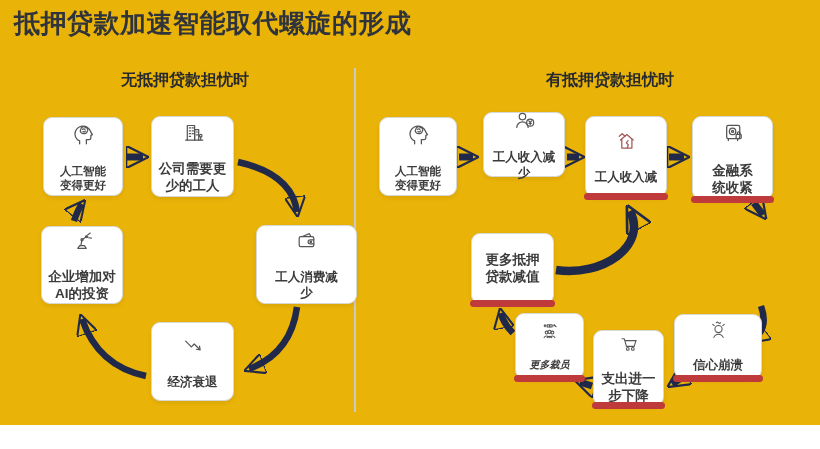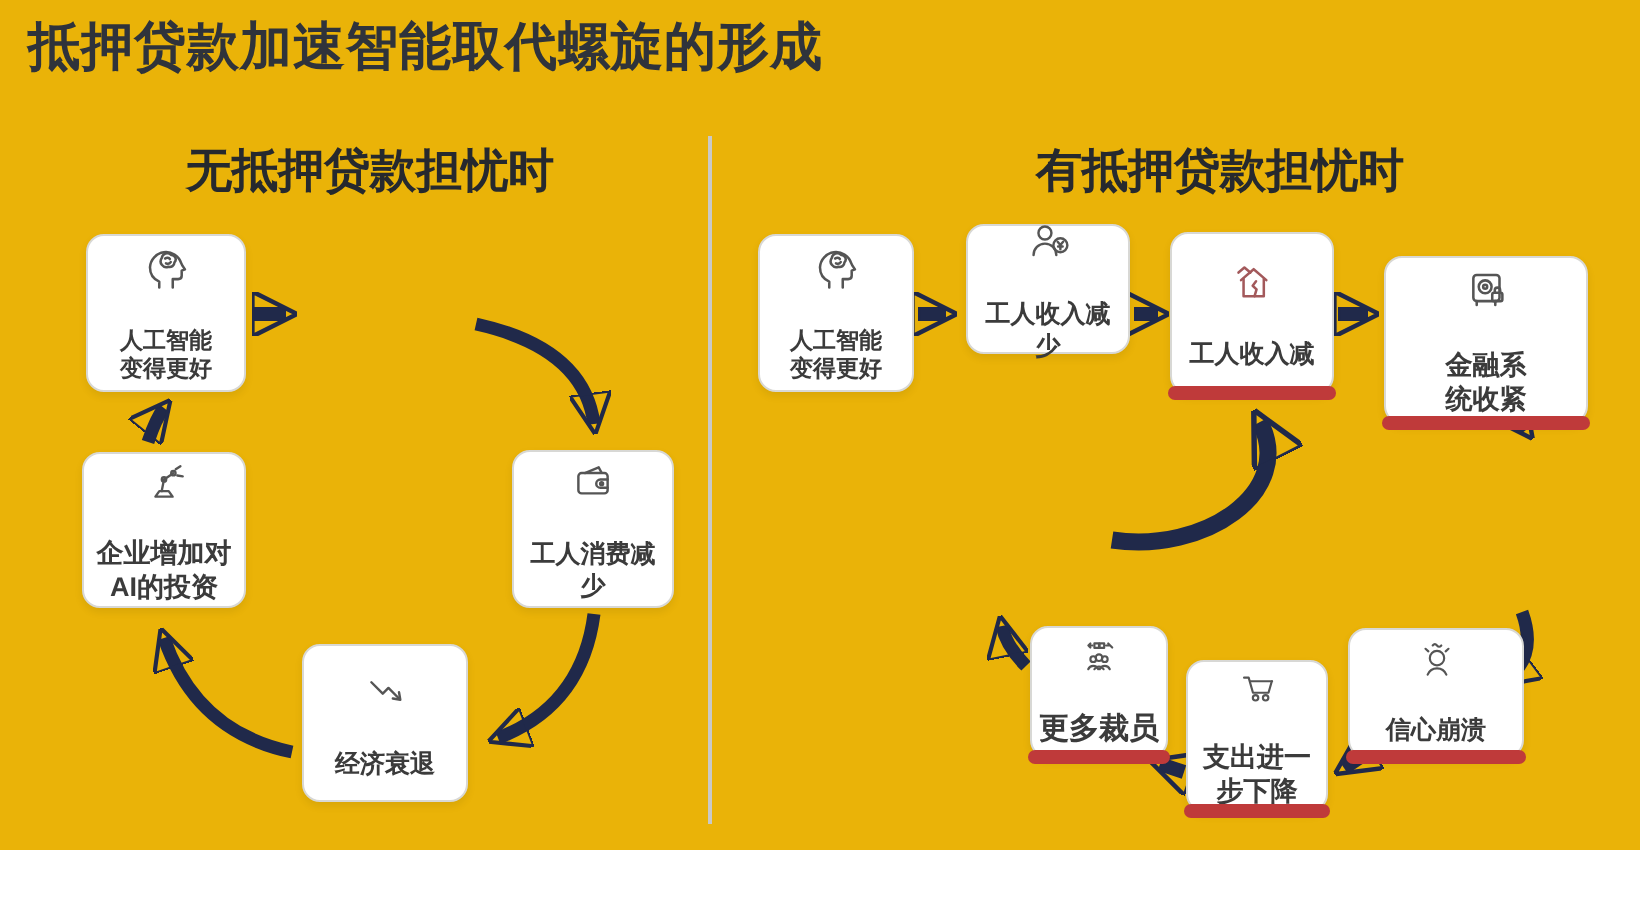--- a/index.html
+++ b/index.html
@@ -7,37 +7,37 @@
     position:relative;width:820px;height:449px;overflow:hidden;
     background:#eab308;
     font-family:"Liberation Sans","DejaVu Sans",sans-serif;
   }
   #stage .bottom-strip{position:absolute;left:0;bottom:0;width:100%;height:24px;background:#ffffff;}
   .page-title{
     position:absolute;left:14px;top:6px;font-size:26px;font-weight:700;
     color:#2f333b;letter-spacing:.5px;white-space:nowrap;
   }
   .cycle-header{
-    position:absolute;top:70px;font-size:23px;font-weight:700;color:#26292e;
+    position:absolute;top:70px;font-size:16px;font-weight:700;color:#26292e;
     width:300px;text-align:center;white-space:nowrap;
   }
   .hdr-left{left:35px;}
   .hdr-right{left:460px;font-family:Liberation Serif, serif;}
   .divider{position:absolute;left:354px;top:68px;width:1.5px;height:344px;background:#c9c9c7;}
   .node{
     position:absolute;background:#ffffff;border:1.2px solid #d8d8d5;border-radius:9px;
     box-shadow:0 2px 4px rgba(0,0,0,.08);
     display:flex;flex-direction:column;align-items:center;justify-content:center;
     gap:16px;box-sizing:border-box;padding:3px 2px;
   }
   .lbl{
     font-weight:700;color:#3b3b3b;line-height:1.22;white-space:pre-line;
     text-align:center;width:100%;
   }
-  .fs-xs .lbl{font-size:15px;}
+  .fs-xs .lbl{font-size:10px;font-style:italic;}
   .fs-s  .lbl{font-size:11.5px;}
   .fs-m  .lbl{font-size:12.5px;}
   .fs-l  .lbl{font-size:13.5px;}
   .bar{
     position:absolute;left:-2px;right:-2px;bottom:-4px;height:7px;
     background:#bf3a3a;border-radius:4px;
   }
   .ic{flex:0 0 auto;}
   .ic path,.ic rect,.ic circle,.ic polyline{
     fill:none;stroke:#555;stroke-width:1.5;stroke-linecap:round;stroke-linejoin:round;
@@ -87,22 +87,33 @@
   <div class="node fs-s" style="left:43px;top:117px;width:80px;height:79px">
     <svg class="ic" viewBox="0 0 32 32" style="width:28px;height:27px">
       <path d="M12 27v-3.5C8.5 22 6.5 18.8 6.5 15A9.5 9.5 0 0 1 25 12.5c.4 1.2 1.6 2.8 2.2 3.7l-1.9.8v3c0 1.2-.9 2-2.1 2H20V27"></path>
       <path d="M13.5 9.5a3.2 3.2 0 0 1 5.5-1.8 2.6 2.6 0 0 1 2 4.4 2.8 2.8 0 0 1-3.6 2.6 3.4 3.4 0 0 1-3.9-5.2z"></path>
       <path d="M15.5 9.8c1-.8 2.2-.6 2.8.3M16 12.6c1 .5 2.2.2 2.8-.7"></path>
     </svg>
     <div class="lbl">人工智能
 变得更好</div>
   </div>
 
-
-  <div class="node fs-m" style="left:256px;top:225px;width:81px;height:79px">
+  <div class="node fs-l" style="left:151px;top:116px;width:83px;height:81px">
+    <svg class="ic" viewBox="0 0 32 32" style="width:28px;height:26px">
+      <path d="M9 26V8h9v18"></path>
+      <path d="M11.5 11h1.5M15 11h1.5M11.5 14.5h1.5M15 14.5h1.5M11.5 18h1.5M15 18h1.5M11.5 21.5h1.5"></path>
+      <path d="M18 26V13h5v13M20 16h1.5M20 19.5h1.5"></path>
+      <circle cx="25.5" cy="20.5" r="1.6"></circle>
+      <path d="M25.5 22.3v3.7M7 26h21"></path>
+    </svg>
+    <div class="lbl">公司需要更
+少的工人</div>
+  </div>
+
+  <div class="node fs-m" style="left:256px;top:225px;width:101px;height:79px">
     <svg class="ic" viewBox="0 0 32 32" style="width:29px;height:26px">
       <path d="M11 10.5l8.5-3.5 1.8 3.3"></path>
       <rect x="7" y="10.5" width="18" height="12.5" rx="2"></rect>
       <path d="M25 14.5h-4.5a2.5 2.5 0 0 0 0 5H25"></path>
       <circle cx="21.3" cy="17" r=".9"></circle>
     </svg>
     <div class="lbl">工人消费减
 少</div>
   </div>
 
@@ -151,21 +162,21 @@
     <svg class="ic red" viewBox="0 0 32 32" style="width:30px;height:27px">
       <path d="M8 11l3.5-3 3.5 3"></path>
       <path d="M9.5 15.5l7.5-6.5 7.5 6.5"></path>
       <path d="M11 14.8V25h12V14.8"></path>
       <path d="M17.5 25l1.2-4-2.3-2.2 2-2.6"></path>
     </svg>
     <div class="lbl">工人收入减</div>
     <i class="bar"></i>
   </div>
 
-  <div class="node fs-l" style="left:692px;top:128px;width:102px;height:84px">
+  <div class="node fs-l" style="left:692px;top:116px;width:81px;height:84px">
     <svg class="ic" viewBox="0 0 32 32" style="width:28px;height:27px">
       <rect x="8.5" y="6.5" width="15.5" height="15.5" rx="2"></rect>
       <circle cx="15.5" cy="13.5" r="3.8"></circle>
         <circle cx="15.5" cy="13.5" r="1.2"></circle>
       <path d="M10.5 22v2.3M21.5 22v2.3"></path>
       <path d="M21.2 17v-1.4a1.6 1.6 0 0 1 3.2 0V17"></path>
       <rect x="19.7" y="17" width="6" height="5" rx="1"></rect>
     </svg>
     <div class="lbl">金融系
 统收紧</div>
@@ -203,15 +214,20 @@
       <path d="M20.9 8h2.9M23.8 8l-1.4-1.4M23.8 8l1.4 1.4"></path>
       <circle cx="12" cy="17.5" r="2"></circle>
         <circle cx="16" cy="16.5" r="2.3"></circle>
         <circle cx="20" cy="17.5" r="2"></circle>
       <path d="M8.5 24.5a3.8 3.8 0 0 1 7 0M12.8 24.5a3.8 3.8 0 0 1 6.4 0M16.5 24.5a3.8 3.8 0 0 1 7 0"></path>
     </svg>
     <div class="lbl">更多裁员</div>
     <i class="bar"></i>
   </div>
 
+  <div class="node fs-l" style="left:471px;top:233px;width:83px;height:71px">
+    <div class="lbl">更多抵押
+贷款减值</div>
+    <i class="bar"></i>
+  </div>
 
   <div class="bottom-strip"></div>
 </div>
 
 </body></html>

